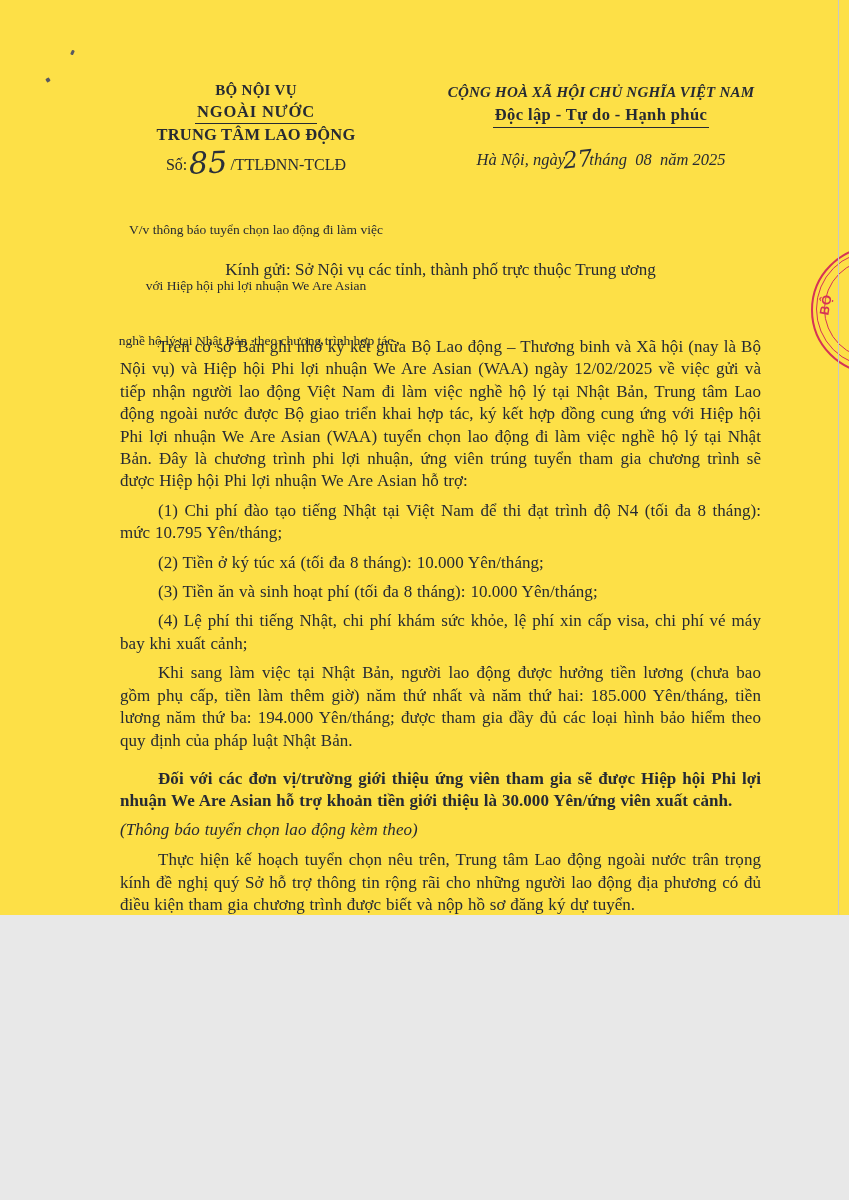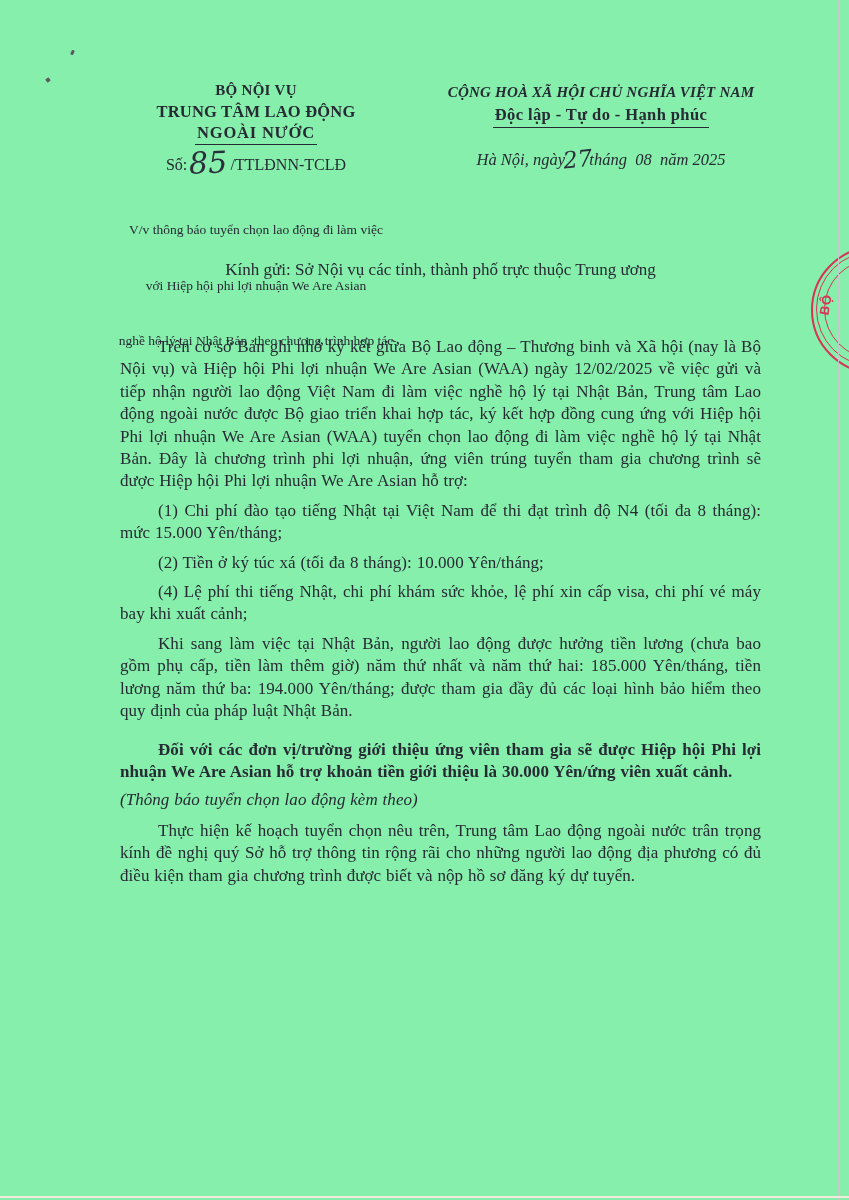--- a/index.html
+++ b/index.html
@@ -1,20 +1,20 @@
 <!DOCTYPE html>
 <html><head>
 <meta charset="utf-8">
 <style>
   html,body{margin:0;padding:0;background:#e8e8e8;}
   .page{
     position:relative;
-    width:849px;height:1200px;
+    width:849px;height:915px;
     margin:0 auto;
-    background:#86efac;
+    background:#fde047;
     overflow:hidden;
     font-family:"Liberation Serif","DejaVu Serif",serif;
     color:#262a33;
   }
   
   .doc-header{position:absolute;top:80px;left:0;width:849px;}
   .issuer{position:absolute;left:56px;top:0;width:400px;text-align:center;}
   .parent-org{font-size:15px;font-weight:bold;line-height:21px;letter-spacing:.3px;}
   .org-name{font-size:16.5px;font-weight:bold;line-height:21px;letter-spacing:.2px;}
   .org-underline{display:inline-block;border-bottom:1.6px solid #262a33;padding:0 2px 1px;letter-spacing:.8px;}
@@ -72,44 +72,45 @@
 </style>
 </head>
 <body>
 
 <div class="page">
 
   <div class="doc-header">
 
     <div class="issuer">
       <div class="parent-org">BỘ NỘI VỤ</div>
+      <div class="org-name"><span class="org-underline">NGOÀI NƯỚC</span></div>
       <div class="org-name">TRUNG TÂM LAO ĐỘNG</div>
-      <div class="org-name"><span class="org-underline">NGOÀI NƯỚC</span></div>
       <div class="doc-number"><span>Số:</span><span class="handwritten-no">85</span><span>/TTLĐNN-TCLĐ</span></div>
       <div class="subject">
         <div>V/v thông báo tuyển chọn lao động đi làm việc</div>
         <div>với Hiệp hội phi lợi nhuận We Are Asian</div>
         <div>nghề hộ lý tại Nhật Bản  theo chương trình hợp tác</div>
       </div>
     </div>
 
     <div class="republic">
       <div class="motto1">CỘNG HOÀ XÃ HỘI CHỦ NGHĨA VIỆT NAM</div>
       <div class="motto2"><span class="org-underline">Độc lập - Tự do - Hạnh phúc</span></div>
       <div class="place-date"><span>Hà Nội, ngày</span><span class="handwritten-day">27</span><span>tháng  08  năm 2025</span></div>
     </div>
 
   </div>
 
   <div class="recipient">Kính gửi: Sở Nội vụ các tỉnh, thành phố trực thuộc Trung ương</div>
 
   <div class="body-text">
     <p class="p-intro">Trên cơ sở Bản ghi nhớ ký kết giữa Bộ Lao động – Thương binh và Xã hội (nay là Bộ Nội vụ) và Hiệp hội Phi lợi nhuận We Are Asian (WAA) ngày 12/02/2025 về việc gửi và tiếp nhận người lao động Việt Nam đi làm việc nghề hộ lý tại Nhật Bản, Trung tâm Lao động ngoài nước được Bộ giao triển khai hợp tác, ký kết hợp đồng cung ứng với Hiệp hội Phi lợi nhuận We Are Asian (WAA) tuyển chọn lao động đi làm việc nghề hộ lý tại Nhật Bản. Đây là chương trình phi lợi nhuận, ứng viên trúng tuyển tham gia chương trình sẽ được Hiệp hội Phi lợi nhuận We Are Asian hỗ trợ:</p>
-    <p>(1) Chi phí đào tạo tiếng Nhật tại Việt Nam để thi đạt trình độ N4 (tối đa 8 tháng): mức 15.000 Yên/tháng;</p>
+    <p>(1) Chi phí đào tạo tiếng Nhật tại Việt Nam để thi đạt trình độ N4 (tối đa 8 tháng): mức 10.795 Yên/tháng;</p>
     <p>(2) Tiền ở ký túc xá (tối đa 8 tháng): 10.000 Yên/tháng;</p>
+    <p>(3) Tiền ăn và sinh hoạt phí (tối đa 8 tháng): 10.000 Yên/tháng;</p>
     <p>(4) Lệ phí thi tiếng Nhật, chi phí khám sức khỏe, lệ phí xin cấp visa, chi phí vé máy bay khi xuất cảnh;</p>
     <p class="p-salary">Khi sang làm việc tại Nhật Bản, người lao động được hưởng tiền lương (chưa bao gồm phụ cấp, tiền làm thêm giờ) năm thứ nhất và năm thứ hai: 185.000 Yên/tháng, tiền lương năm thứ ba: 194.000 Yên/tháng; được tham gia đầy đủ các loại hình bảo hiểm theo quy định của pháp luật Nhật Bản.</p>
     <p class="p-bold">Đối với các đơn vị/trường giới thiệu ứng viên tham gia sẽ được Hiệp hội Phi lợi nhuận We Are Asian hỗ trợ khoản tiền giới thiệu là 30.000 Yên/ứng viên xuất cảnh.</p>
     <p class="p-note">(Thông báo tuyển chọn lao động kèm theo)</p>
     <p>Thực hiện kế hoạch tuyển chọn nêu trên, Trung tâm Lao động ngoài nước trân trọng kính đề nghị quý Sở hỗ trợ thông tin rộng rãi cho những người lao động địa phương có đủ điều kiện tham gia chương trình được biết và nộp hồ sơ đăng ký dự tuyển.</p>
   </div>
 
   <div>
     <div class="stamp-ring stamp-outer"></div>
     <div class="stamp-ring stamp-outer2"></div>

